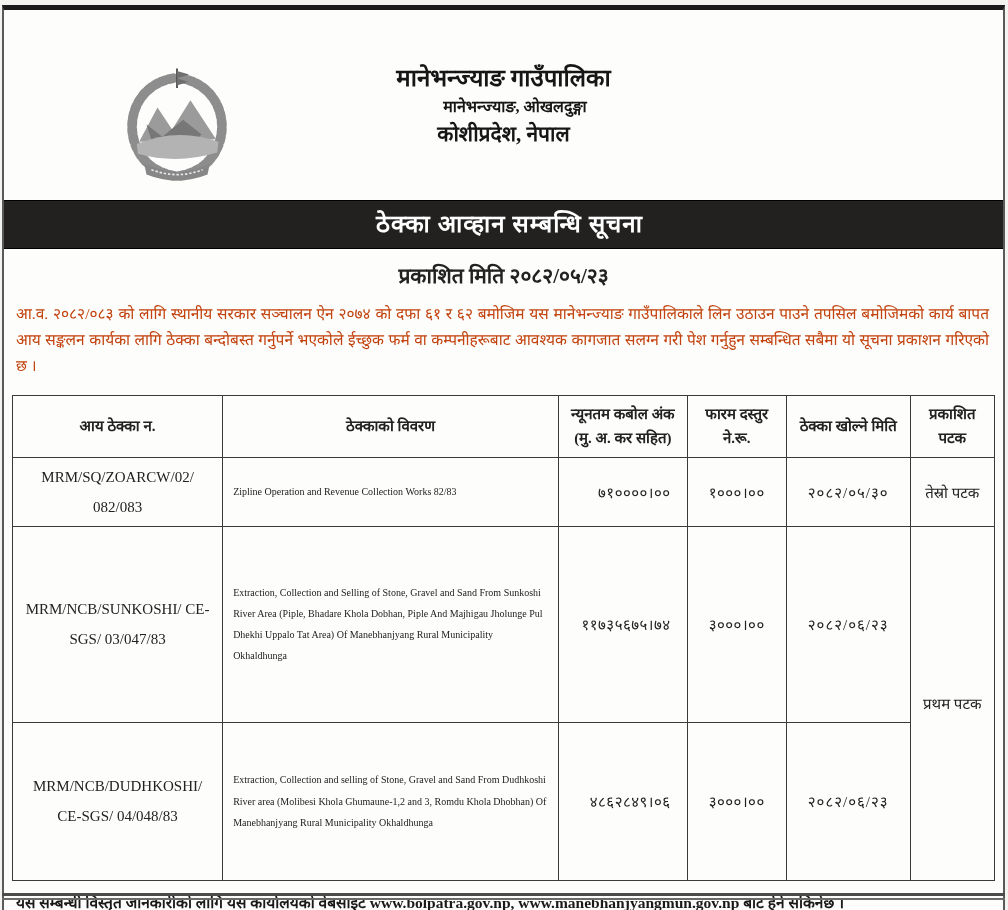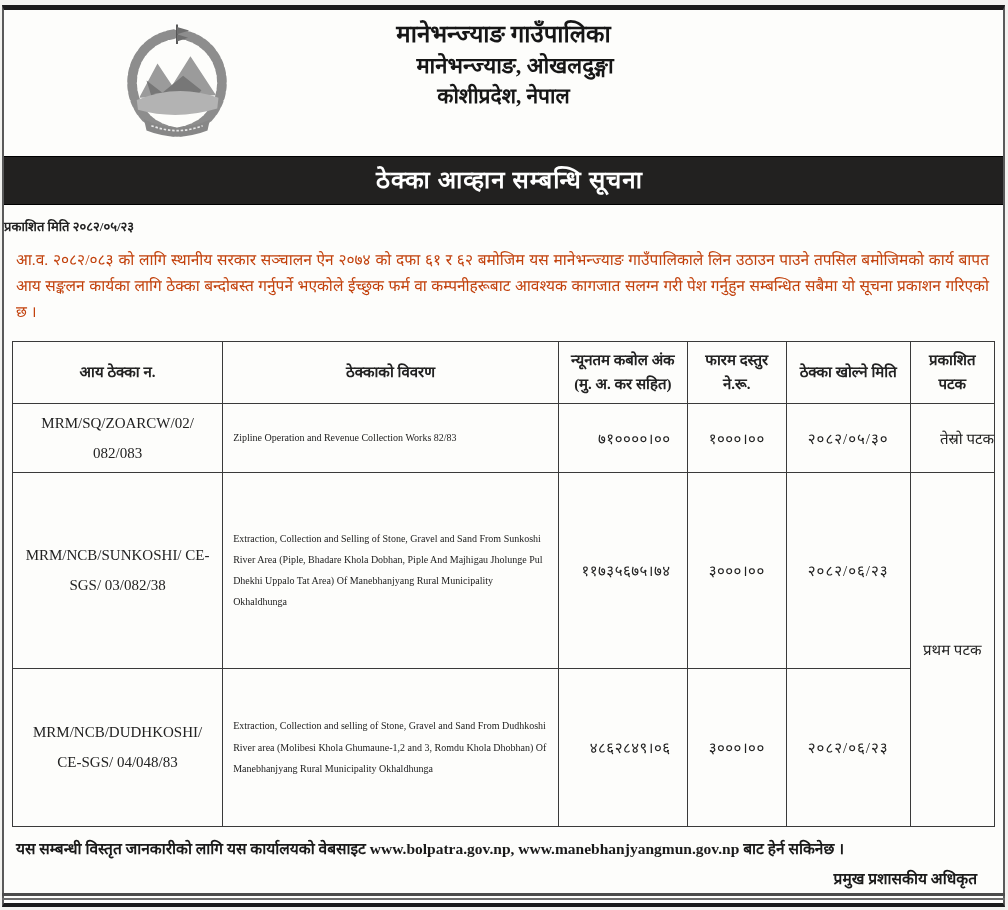--- a/index.html
+++ b/index.html
@@ -12,45 +12,45 @@
   }
   .page {
     position: absolute; left: 2px; top: 5px; width: 1003px;
     background: #fdfdfb;
     border-left: 2px solid #5a5a5a;
     border-right: 2px solid #5a5a5a;
     border-top: 5px solid #1b1b1b;
     border-bottom: 4px solid #1b1b1b;
     padding-bottom: 8px;
   }
-  .doc-header { position: relative; height: 140px; }
+  .doc-header { position: relative; height: 140px; margin-top: 44px; }
   .emblem { position: absolute; left: 112px; top: 12px; width: 122px; height: 122px; }
   .emblem svg { width: 100%; height: 100%; }
   .header-text { text-align: center; padding-top: 12px; line-height: 1.0; }
   .header-text .ln { font-weight: bold; color: #161616; }
   .ln.l1 { font-size: 24px; margin-bottom: 9px; }
   .ln.l2 { font-size: 23px; margin-bottom: 9px; }
-  .ln.l3 { font-size: 22px; margin-bottom: 9px; padding-left: 23px; }
+  .ln.l3 { font-size: 16px; margin-bottom: 9px; padding-left: 23px; }
   .ln.l4 { font-size: 21px; }
   .banner {
     margin-top: 6px;
     background: #222120;
     color: #ffffff;
     text-align: center;
     font-size: 24px;
     font-weight: bold;
     padding: 5px 0 9px 12px;
     border-top: 1px solid #000;
     border-bottom: 1px solid #000;
     letter-spacing: 1px;
   }
   .pub-date {
-    text-align: left;
-    font-weight: bold;
-    font-size: 13px;
+    text-align: center;
+    font-weight: bold;
+    font-size: 21px;
     padding: 12px 0 4px 0;
     color: #222;
   }
   .intro {
     padding: 8px 14px 0 12px;
     font-size: 15.5px;
     line-height: 1.67;
     text-align: justify;
     color: #c2410c;
   }
@@ -78,21 +78,21 @@
   col.c2 { width: 34.2%; }
   col.c3 { width: 13.1%; }
   col.c4 { width: 10.1%; }
   col.c5 { width: 12.6%; }
   col.c6 { width: 8.6%; }
   td.cell-no { text-align: center; line-height: 2.0; padding: 4px 8px; }
   td.cell-desc { text-align: left; padding: 6px 10px; line-height: 2.12; font-size: 10px; }
   td.cell-bid { text-align: right; padding-right: 16px; letter-spacing: 0.5px; }
   td.cell-fee { text-align: center; letter-spacing: 0.5px; }
   td.cell-date { text-align: center; letter-spacing: 1px; }
-  td.cell-round { text-align: right; }
+  td.cell-round { text-align: center; }
   tr.r1 td { height: 64px; }
   tr.r2 td { height: 196px; }
   tr.r3 td { height: 158px; }
   td.round-merged { vertical-align: middle; text-align: center; }
   .footer-note {
     padding: 10px 12px 0 12px;
     font-size: 15.5px;
     font-weight: bold;
     color: #1a1a1a;
   }
@@ -183,21 +183,21 @@
     <tbody>
       <tr class="r1">
         <td class="cell-no">MRM/SQ/ZOARCW/02/ 082/083</td>
         <td class="cell-desc">Zipline Operation and Revenue Collection Works 82/83</td>
         <td class="cell-bid">७१००००।००</td>
         <td class="cell-fee">१०००।००</td>
         <td class="cell-date">२०८२/०५/३०</td>
         <td class="cell-round">तेस्रो पटक</td>
       </tr>
       <tr class="r2">
-        <td class="cell-no">MRM/NCB/SUNKOSHI/ CE-SGS/ 03/082/38</td>
+        <td class="cell-no">MRM/NCB/SUNKOSHI/ CE-SGS/ 03/047/83</td>
         <td class="cell-desc">Extraction, Collection and Selling of Stone, Gravel and Sand From Sunkoshi River Area (Piple, Bhadare Khola Dobhan, Piple And Majhigau Jholunge Pul Dhekhi Uppalo Tat Area) Of Manebhanjyang Rural Municipality Okhaldhunga</td>
         <td class="cell-bid">११७३५६७५।७४</td>
         <td class="cell-fee">३०००।००</td>
         <td class="cell-date">२०८२/०६/२३</td>
         <td class="cell-round round-merged" rowspan="2">प्रथम पटक</td>
       </tr>
       <tr class="r3">
         <td class="cell-no">MRM/NCB/DUDHKOSHI/ CE-SGS/ 04/048/83</td>
         <td class="cell-desc">Extraction, Collection and selling of Stone, Gravel and Sand From Dudhkoshi River area (Molibesi Khola Ghumaune-1,2 and 3, Romdu Khola Dhobhan) Of Manebhanjyang Rural Municipality Okhaldhunga</td>
         <td class="cell-bid">४८६२८४९।०६</td>

